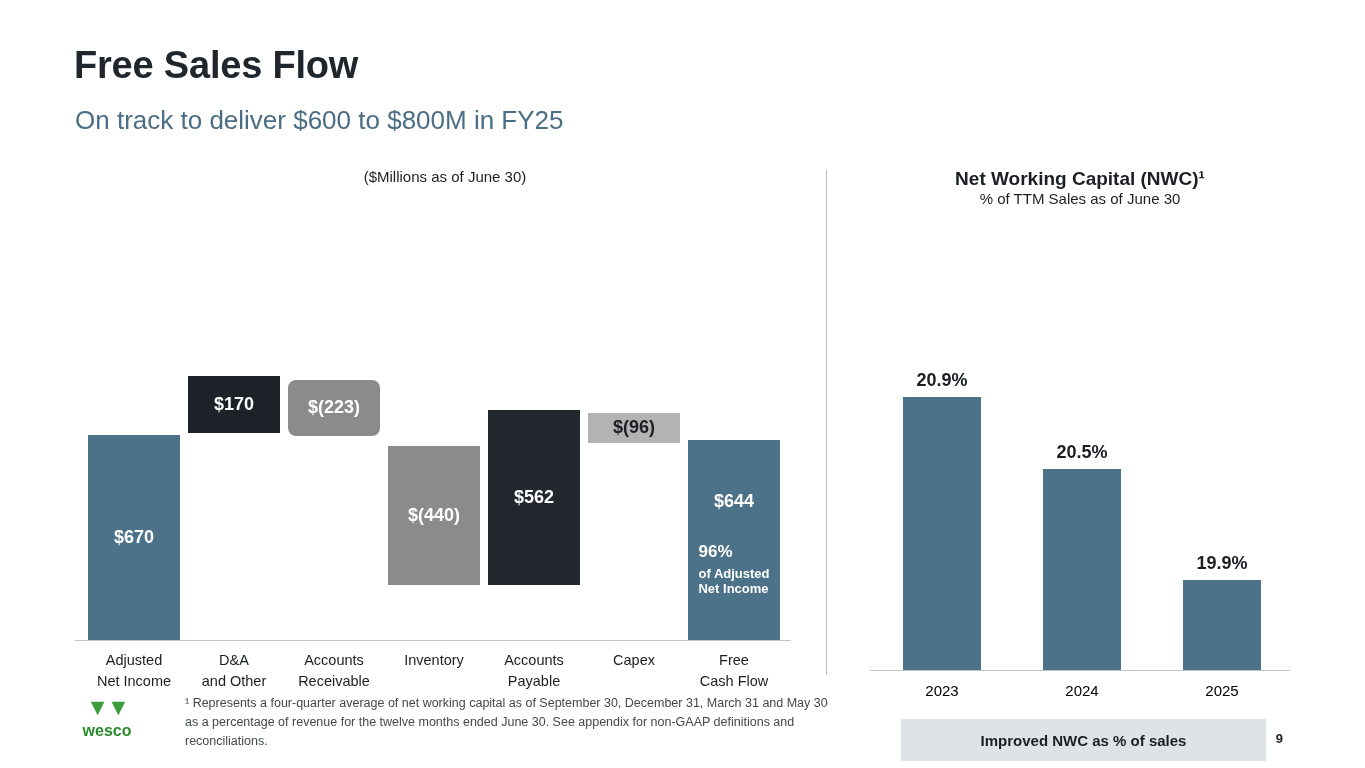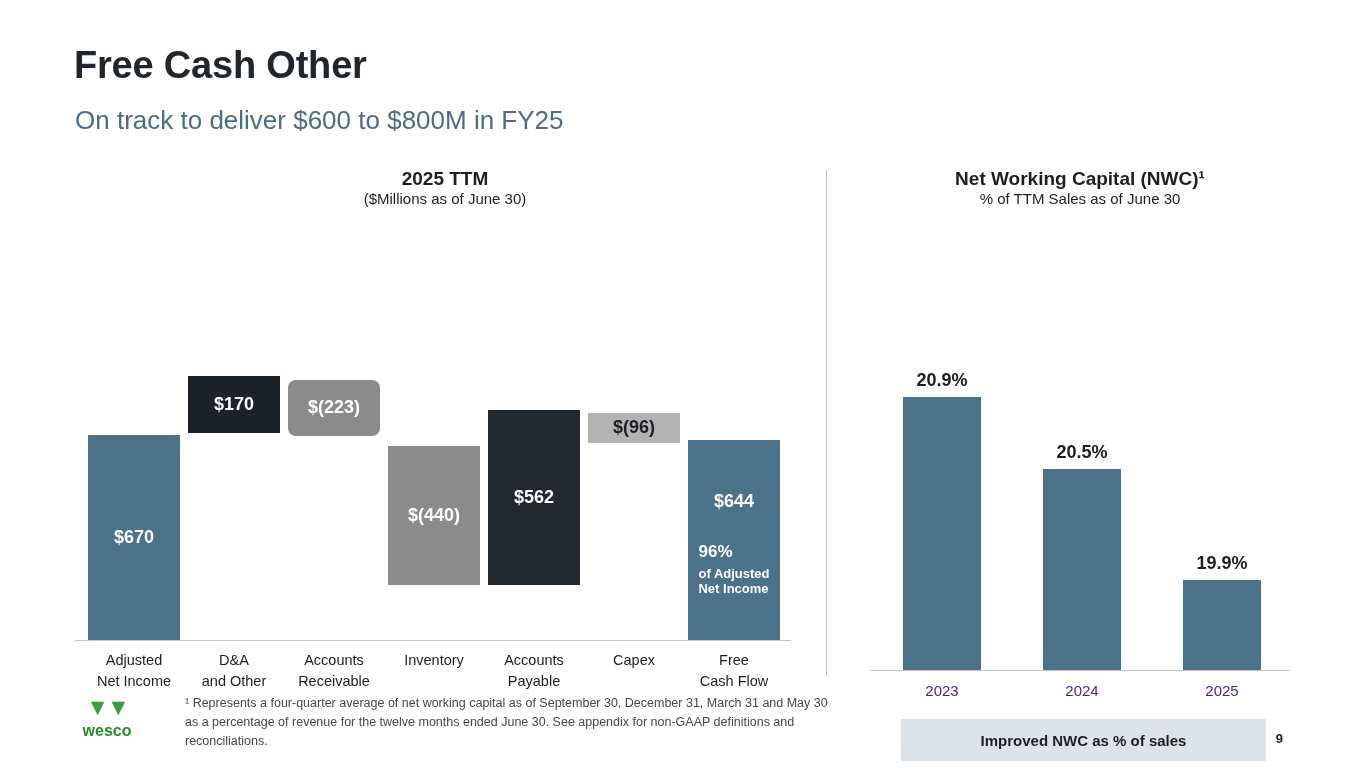--- a/index.html
+++ b/index.html
@@ -158,21 +158,21 @@
     width: 420px;
     height: 1px;
     background: #c3c6c8;
   }
   .nwc-xlabel {
     position: absolute;
     top: 424px;
     width: 120px;
     text-align: center;
     font-size: 15px;
-    color: #4c1d95;
+    color: #000000;
   }
   .nwc-banner {
     position: absolute;
     left: 41px;
     top: 461px;
     width: 365px;
     height: 42px;
     background: #dde3e7;
     display: flex;
     align-items: center;
@@ -218,27 +218,26 @@
     right: 82px;
     top: 731px;
     font-size: 13px;
     font-weight: bold;
     color: #1b1f23;
   }
 </style>
 </head>
 <body>
 
-<div class="slide-title">Free Cash Other</div>
+<div class="slide-title">Free Sales Flow</div>
 <div class="slide-subtitle">On track to deliver $600 to $800M in FY25</div>
 
 <div class="vdivider"></div>
 
 <div class="left-panel">
-  <div class="panel-title">2025 TTM</div>
   <div class="panel-sub">($Millions as of June 30)</div>
 
   <div class="wf-plot">
 
     <div class="wf-col" style="left:13px;">
       <div class="wf-bar" style="top:177px;height:205px;background:#4b7288;">
         <span class="wf-val">$670</span>
       </div>
     </div>
 

